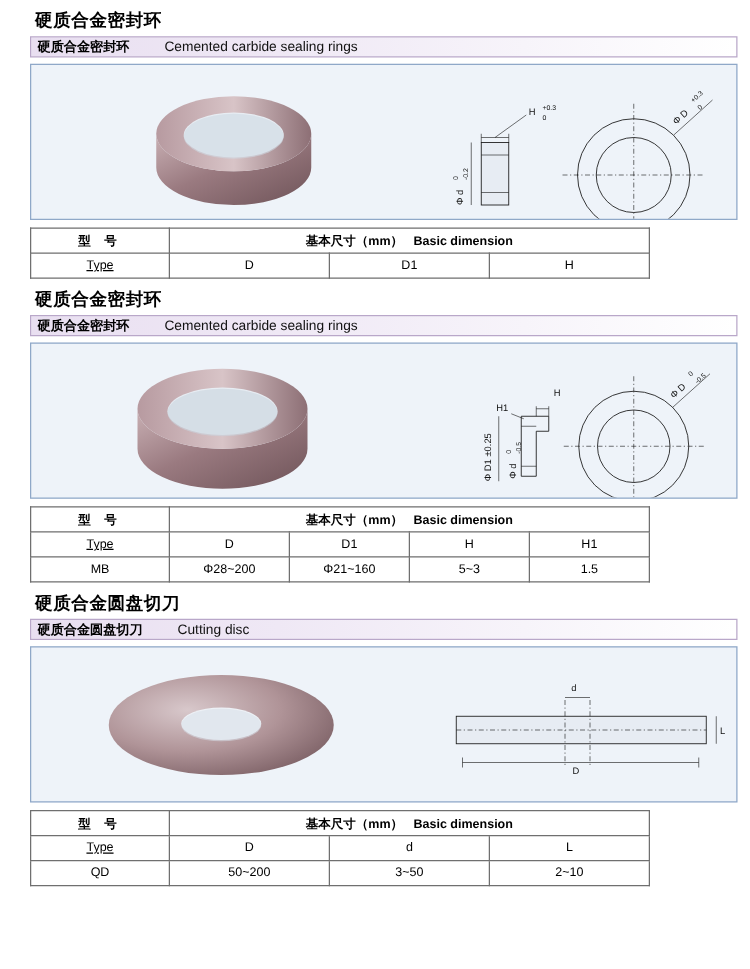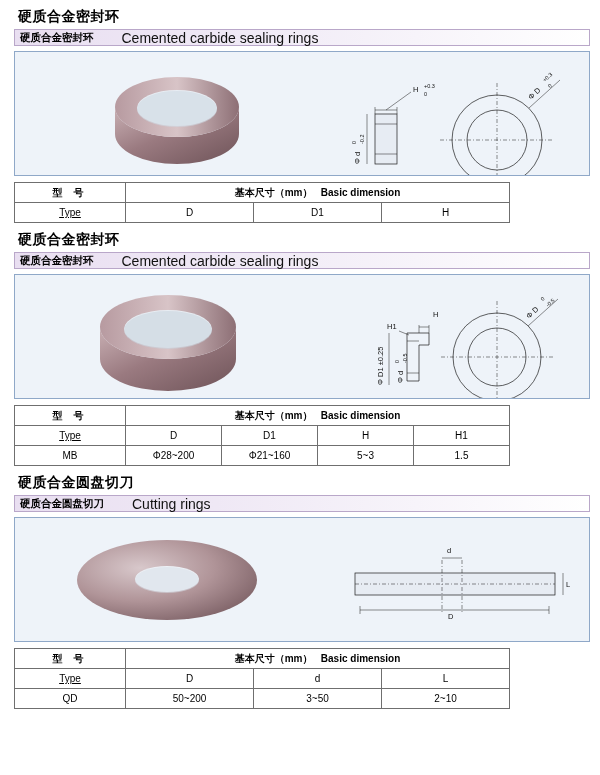--- a/index.html
+++ b/index.html
@@ -17,21 +17,21 @@
   }
   .page {
     width: 600px;
     height: 775px;
     position: relative;
     padding: 0;
     box-sizing: border-box;
   }
 
   .section {
-    margin: 0 10px 0 14px;
+    margin: 0 10px 0 24px;
     padding-top: 8px;
   }
 
   .sec-title {
     font-size: 14px;
     font-weight: bold;
     color: #000;
     letter-spacing: 0.5px;
     margin: 0 0 3px 4px;
   }
@@ -45,21 +45,21 @@
     align-items: center;
     box-sizing: border-box;
   }
   .caption-cn {
     font-size: 10.5px;
     font-weight: bold;
     padding-left: 5px;
     white-space: nowrap;
   }
   .caption-en {
-    font-size: 14px;
+    font-size: 11px;
     padding-left: 28px;
     color: #111;
     white-space: nowrap;
     text-align: center;
   }
 
   
   .figure-panel {
     margin-top: 5px;
     border: 1px solid #8fa8c8;
@@ -301,21 +301,21 @@
       </tr>
     </tbody>
       </table>
   </div>
 
   <div class="section">
     <div class="sec-title">硬质合金圆盘切刀</div>
 
     <div class="caption-bar">
       <span class="caption-cn">硬质合金圆盘切刀</span>
-      <span class="caption-en">Cutting rings</span>
+      <span class="caption-en">Cutting disc</span>
     </div>
 
     <div class="figure-panel fig-c">
       <svg width="578" height="123" viewBox="0 0 578 123">
         <defs>
           <radialGradient id="discGrad" cx="35%" cy="35%" r="75%">
             <stop offset="0%" stop-color="#d8c8cb"></stop>
             <stop offset="55%" stop-color="#b09498"></stop>
             <stop offset="100%" stop-color="#7d6166"></stop>
           </radialGradient>

